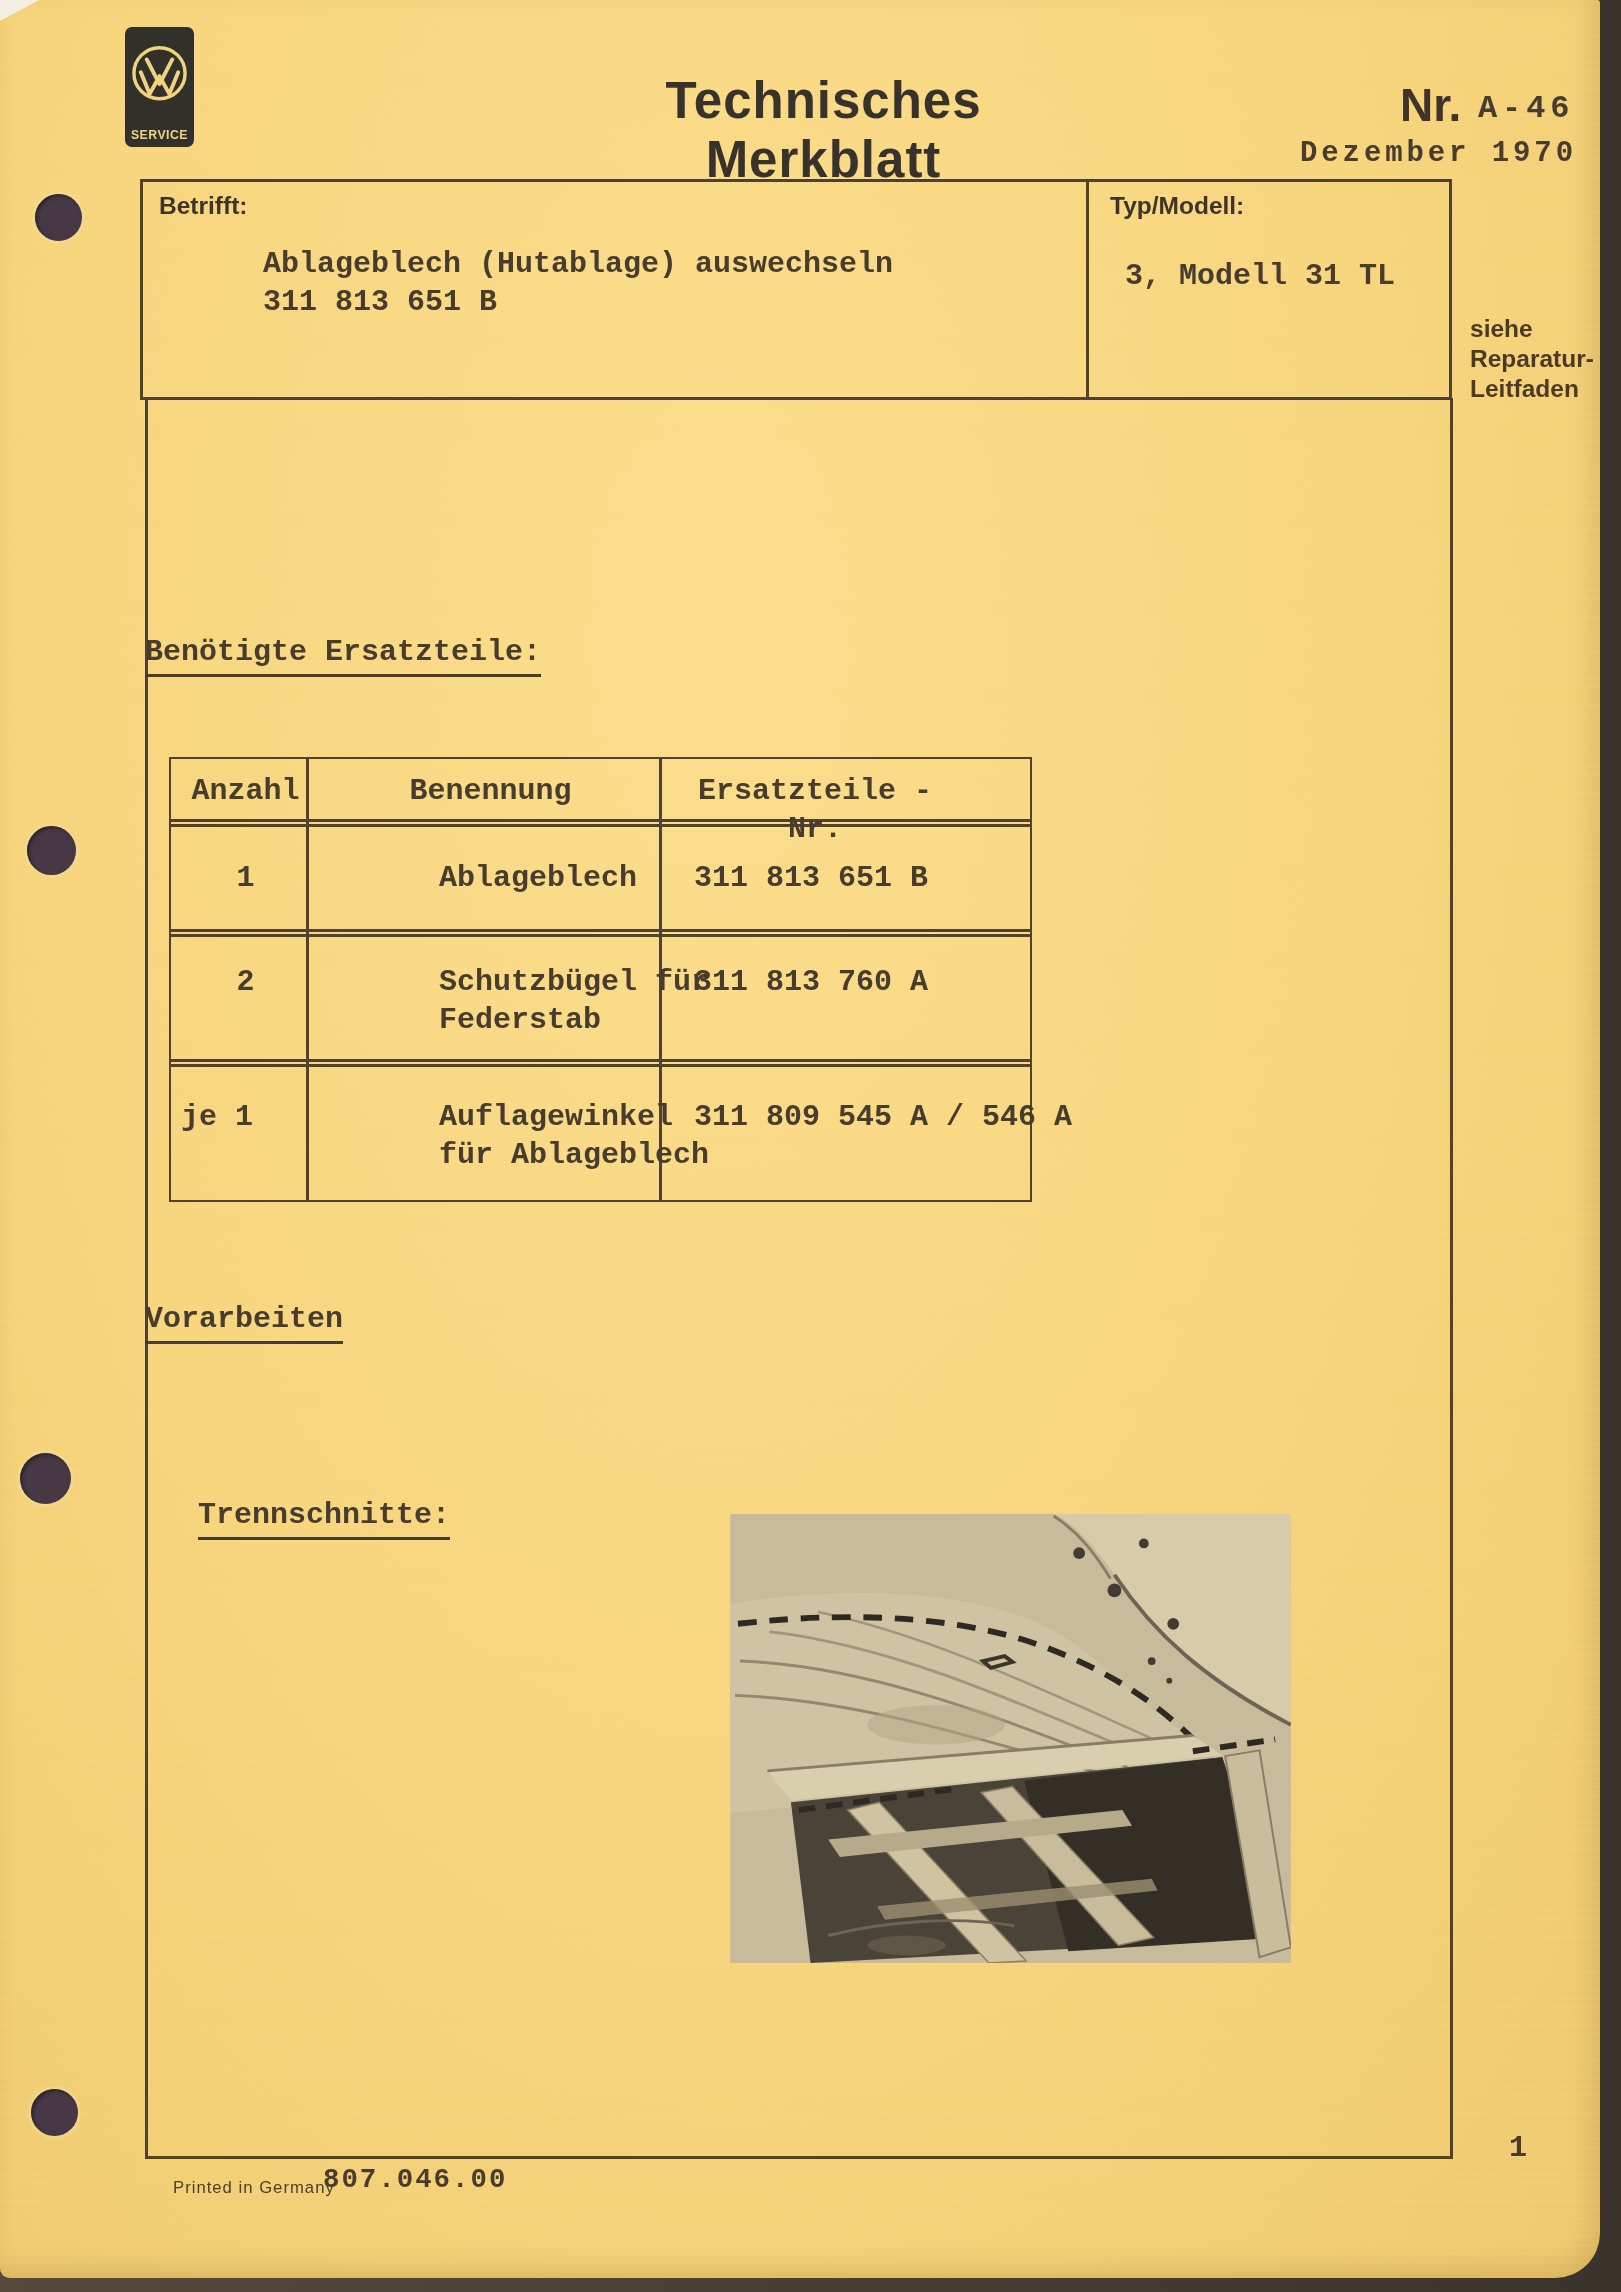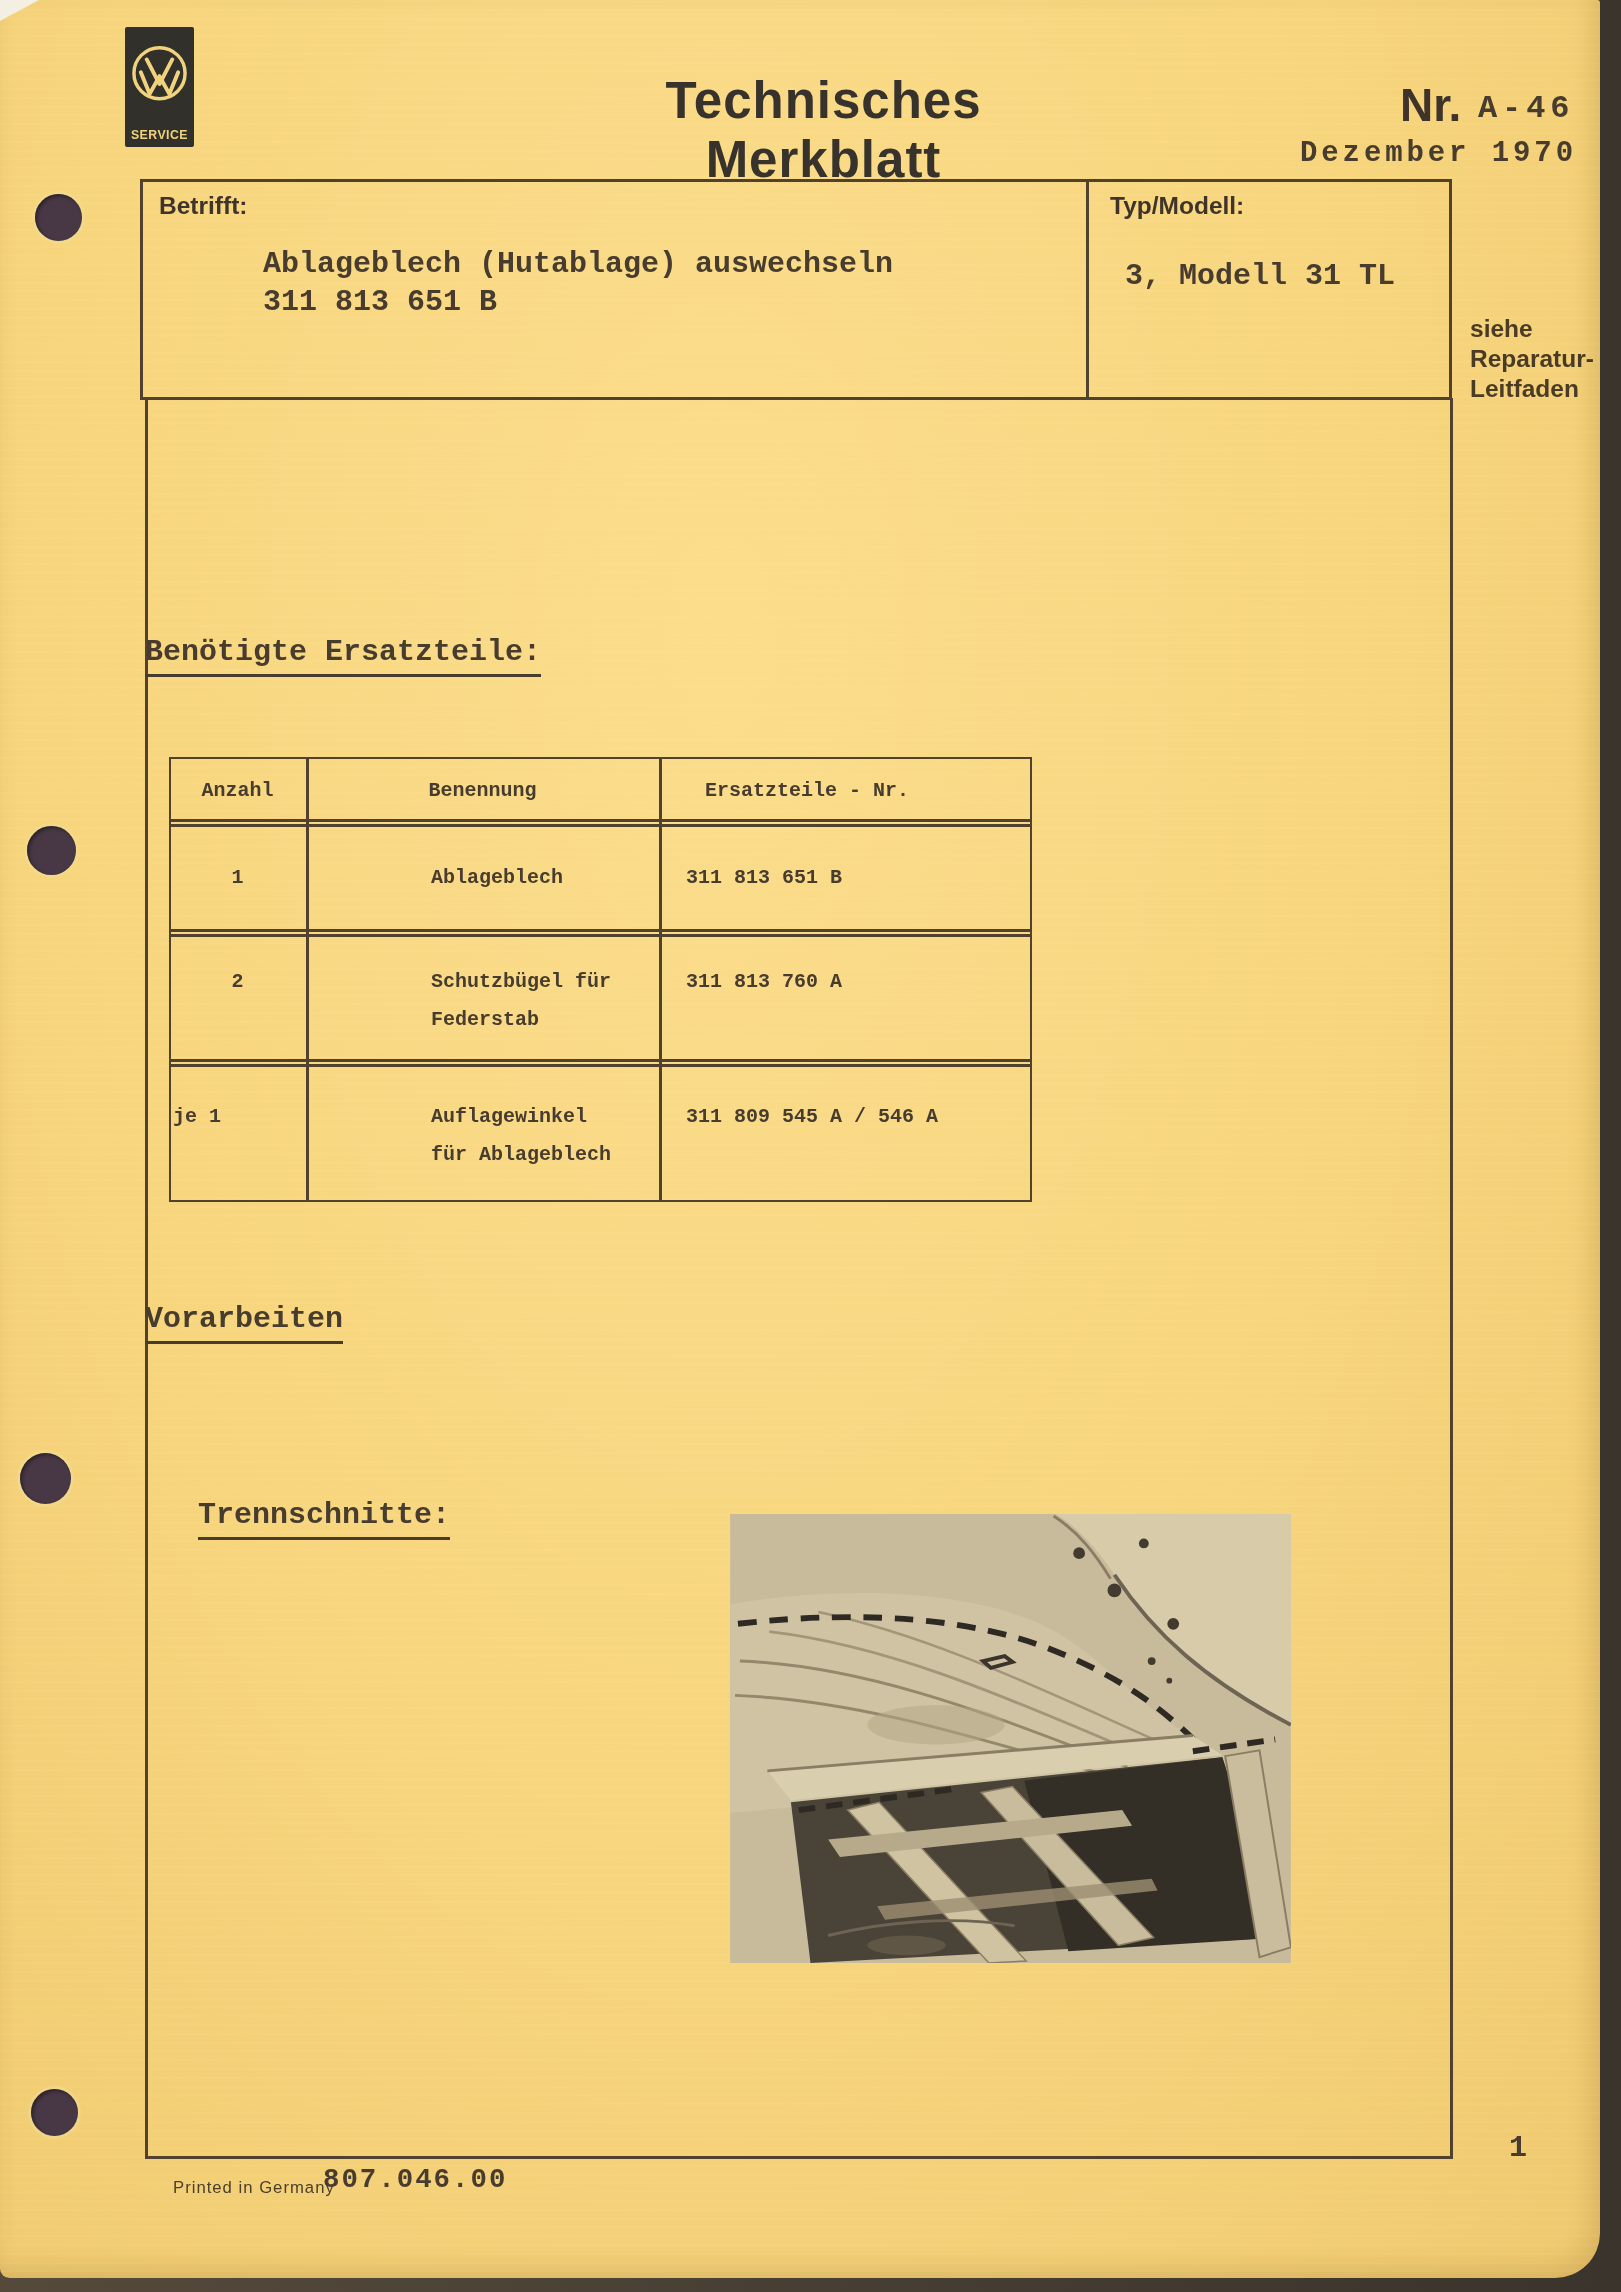--- a/index.html
+++ b/index.html
@@ -13,21 +13,21 @@
   .paper::after{content:"";position:absolute;inset:0;border-radius:inherit;
          background:repeating-linear-gradient(180deg, rgba(255,246,215,.05) 0 2px, rgba(0,0,0,0) 2px 8.8px);
          pointer-events:none;}
   .corner-sliver{position:absolute;left:0;top:0;width:0;height:0;
          border-top:21.6px solid #f3efe3;border-right:39px solid transparent;}
   .abs{position:absolute;}
   .mono{font-family:"Liberation Mono", monospace;font-weight:700;color:#473c2e;}
   .sansb{font-family:"Liberation Sans", sans-serif;font-weight:700;color:#3e342a;}
 
   
-  .logo-block{left:125px;top:27.4px;width:69px;height:120px;background:#32302b;border-radius:2px;}
+  .logo-block{left:125px;top:27.4px;width:69px;height:120px;background:#32302b;border-radius:7px;}
   .page-title{left:549px;top:71px;width:549px;font-size:51px;font-weight:700;color:#37322c;letter-spacing:1px;text-align:center;}
   .nr-label{left:1400px;top:78px;font-size:46px;}
   .nr-value{left:1478px;top:90px;font-size:32px;letter-spacing:4.9px;}
   .date-line{left:1300px;top:137px;font-size:29px;letter-spacing:3.9px;}
 
   
   .info-box{left:140px;top:179px;width:1312px;height:221px;border:3.9px solid #51422f;box-sizing:border-box;}
   .info-divider{left:1086px;top:179px;height:221px;width:0;border-left:3.9px solid #51422f;}
   .betrifft-label{left:159px;top:192px;font-size:24.5px;}
   .betrifft-content{left:263px;top:245px;font-size:30px;line-height:38px;white-space:pre-line;}
@@ -48,21 +48,21 @@
   .vorarbeiten-heading{left:145px;top:1302px;}
   .vorarbeiten-text{left:145px;top:1358px;font-size:30px;line-height:38px;white-space:pre-line;}
   .trenn-heading{left:198px;top:1498px;}
 
   
   .parts-table{left:169px;top:757px;width:863px;height:445px;border:2.9px solid #51422f;box-sizing:border-box;}
   .t-hline{left:169px;width:863px;height:0;border-top:8.8px double #51422f;}
   .t-h1{top:819px;} .t-h2{top:929px;} .t-h3{top:1059px;}
   .t-vline{top:757px;height:445px;width:2.9px;background:#51422f;}
   .t-v1{left:306px;} .t-v2{left:659px;}
-  .t-cell{font-size:20px;line-height:38px;white-space:pre-line;}
+  .t-cell{font-size:30px;line-height:38px;white-space:pre-line;padding-left:8px;}
   .t-head1{left:169px;top:772px;width:137px;text-align:center;}
   .t-head2{left:306px;top:772px;width:353px;text-align:center;}
   .t-head3{left:659px;top:772px;width:296px;text-align:center;}
   .r1{top:859px;} .r2{top:963px;} .r3{top:1098px;}
   .c-anzahl{left:169px;width:137px;text-align:center;}
   .c-anzahl-left{left:173px;width:137px;text-align:left;}
   .c-ben{left:431px;width:323px;}
   .c-nr{left:686px;width:412px;}
 
   

